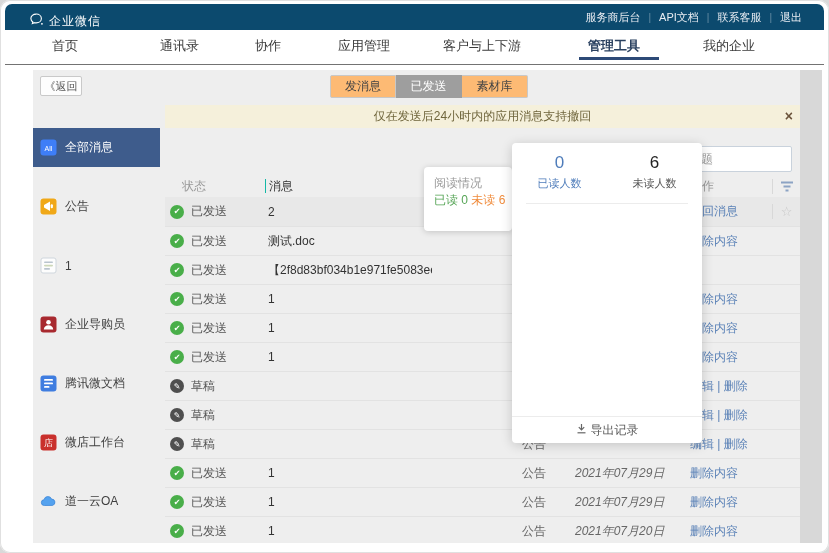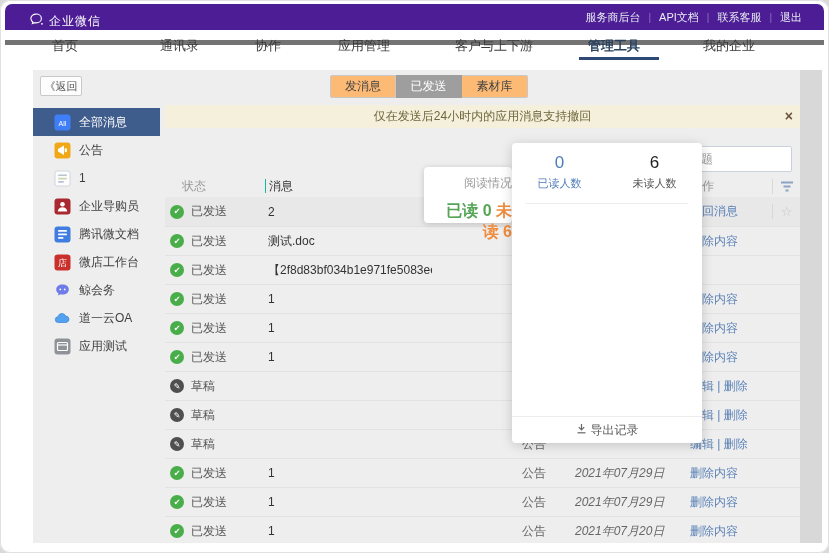--- a/index.html
+++ b/index.html
@@ -1,52 +1,52 @@
 <!DOCTYPE html>
 <html><head>
 <meta charset="utf-8">
 <style>
   * { margin:0; padding:0; box-sizing:border-box; }
   body { background:#d9d9d9; font-family:"Liberation Sans","DejaVu Sans",sans-serif; }
   .window { position:relative; width:829px; height:553px; background:#fff; border-radius:10px;
             overflow:hidden; box-shadow:0 0 0 1px #e0e0e0 inset; }
 
   
-  .topbar { position:absolute; left:5px; top:4px; width:819px; height:34px; background:#4c1d95;
+  .topbar { position:absolute; left:5px; top:4px; width:819px; height:34px; background:#0c4a6e;
             border-radius:7px 7px 0 0; display:flex; align-items:center; }
   .logo { display:flex; align-items:center; gap:5px; margin-left:24px; }
   .logo-text { color:#fff; font-size:12px; letter-spacing:1px; }
   .top-links { position:absolute; right:14px; top:0; height:26px; display:flex; align-items:center; font-size:11px; color:#e8ecf2; }
   .top-links .tlink { cursor:pointer; padding:0 8px; }
   .top-links .sep { color:rgba(255,255,255,.35); font-size:10px; }
 
   
-  .navbar { position:absolute; left:5px; top:30px; width:819px; height:15px; background:#fff;
-            border-bottom:5px solid #737373; font-size:13px; color:#3a3a3a; }
+  .navbar { position:absolute; left:5px; top:30px; width:819px; height:35px; background:#fff;
+            border-bottom:1px solid #737373; font-size:13px; color:#3a3a3a; }
   .nav-item { position:absolute; top:7px; cursor:pointer; }
   .nav-item.active { color:#2a4160; font-weight:bold; }
   .nav-underline { position:absolute; left:574px; top:27px; width:80px; height:3px; background:#2d4a77; }
 
   
   .content { position:absolute; left:33px; top:70px; width:767px; height:473px; background:#eeeeee; overflow:hidden; }
   .right-band { position:absolute; left:800px; top:70px; width:22px; height:473px; background:#d8d8d8; }
 
   .back-btn { position:absolute; left:7px; top:6px; width:42px; height:20px; background:#fdfdfd;
               border:1px solid #c9c9c9; border-radius:2px; font-size:11px; color:#555;
               display:flex; align-items:center; justify-content:center; cursor:pointer; }
   .tabs { position:absolute; left:297px; top:5px; display:flex; }
   .tab { width:66px; height:23px; background:#fdba74; border:1px solid #c8c8c8; font-size:12px; color:#444;
          display:flex; align-items:center; justify-content:center; cursor:pointer; border-left:none; }
   .tab:first-child { border-left:1px solid #c8c8c8; border-radius:2px 0 0 2px; }
   .tab:last-child { border-radius:0 2px 2px 0; }
   .tab.active { background:#9e9e9e; border-color:#9e9e9e; color:#fff; }
 
   
   .sidebar { position:absolute; left:0; top:38px; width:127px; }
-  .sb-item { height:28px; display:flex; align-items:center; cursor:pointer; padding-left:21px; }
+  .sb-item { height:39px; display:flex; align-items:center; cursor:pointer; padding-left:7px;margin-top:20px; }
   .sb-item.selected { background:#3e5c8c; }
   .sb-item.selected .sb-label { color:#fff; }
   .sb-icon { width:17px; height:17px; margin-right:8px; display:flex; align-items:center; justify-content:center; flex:0 0 17px; }
   .sb-label { font-size:12px; color:#3f3f3f; white-space:nowrap; }
 
   
   .notice { position:absolute; left:132px; top:35px; width:635px; height:23px; background:#f5f0db;
             display:flex; align-items:center; justify-content:center; font-size:12px; color:#6f653c; }
   .notice-close { position:absolute; right:7px; top:3px; font-size:14px; font-weight:bold; color:#6b533b; cursor:pointer; }
 
@@ -76,24 +76,24 @@
   .sticon { width:14px; height:14px; border-radius:50%; display:inline-flex; align-items:center;
             justify-content:center; color:#fff; font-size:8px; flex:0 0 14px; }
   .sticon.sent { background:#49ae49; }
   .sticon.sent::after { content:"✔"; }
   .sticon.draft { background:#4f4f4f; }
   .sticon.draft::after { content:"✎"; font-size:8px; }
   .link { color:#5b82b7; cursor:pointer; }
   .star-glyph { color:#c8c8c8; font-size:13px; cursor:pointer; }
 
   
-  .read-bubble { position:absolute; left:391px; top:97px; width:88px; height:56px; background:#fff;
-                 border-radius:4px; box-shadow:0 1px 6px rgba(0,0,0,.18); z-index:40; padding:8px 0 0 10px;text-align:right; }
+  .read-bubble { position:absolute; left:391px; top:97px; width:88px; height:64px; background:#fff;
+                 border-radius:4px; box-shadow:0 1px 6px rgba(0,0,0,.18); z-index:40; padding:8px 0 0 10px; }
   .rb-header { font-size:12px; color:#999; }
-  .rb-value { margin-top:9px; font-size:16px;font-weight:bold; }
+  .rb-value { font-size:12px; }
   .rb-read { color:#56a556; }
   .rb-unread { color:#f08c3d; }
   .rb-arrow { position:absolute; left:473px; top:131px; width:10px; height:10px; background:#fff;
               transform:rotate(45deg); z-index:39; box-shadow:2px -2px 4px rgba(0,0,0,.06); }
 
   
   .popup { position:absolute; left:479px; top:73px; width:190px; height:300px; background:#fff;
            border-radius:4px; box-shadow:0 2px 12px rgba(0,0,0,.18); z-index:41; }
   .pop-stats { display:flex; padding-top:10px; }
   .pop-cell { width:50%; text-align:center; }
@@ -132,21 +132,21 @@
       <span class="sep">|</span>
       <span class="tlink">退出</span>
     </div>
   </div>
 
   <div class="navbar">
     <span class="nav-item" style="left:47px">首页</span>
     <span class="nav-item" style="left:155px">通讯录</span>
     <span class="nav-item" style="left:250px">协作</span>
     <span class="nav-item" style="left:333px">应用管理</span>
-    <span class="nav-item" style="left:450px">客户与上下游</span>
+    <span class="nav-item" style="left:438px">客户与上下游</span>
     <span class="nav-item active" style="left:583px">管理工具</span>
     <span class="nav-item" style="left:698px">我的企业</span>
     <div class="nav-underline"></div>
   </div>
 
   <div class="content">
 
     <div class="back-btn">《返回</div>
 
     <div class="tabs">
@@ -208,30 +208,20 @@
         <span class="sb-label">腾讯微文档</span>
       </div>
       <div class="sb-item">
         <span class="sb-icon">
           <svg width="17" height="17" viewBox="0 0 17 17">
               <rect x="0.5" y="0.5" width="16" height="16" rx="3" fill="#c9302c"></rect>
               <text x="8.5" y="12" font-size="9" fill="#fff" text-anchor="middle" font-family="Liberation Sans,sans-serif">店</text>
             </svg>
         </span>
         <span class="sb-label">微店工作台</span>
-      </div>
-      <div class="sb-item">
-        <span class="sb-icon">
-          <svg width="17" height="17" viewBox="0 0 17 17">
-              <path d="M8.5 2.5 c-3.6 0-6.3 2.1-6.3 4.9 0 1.6.9 3 2.3 3.9 l-.5 2.2 2.6-1.2 c.6.1 1.2.2 1.9.2 3.6 0 6.3-2.2 6.3-5.1 S12.1 2.5 8.5 2.5Z" fill="#6f7be8"></path>
-              <circle cx="6.3" cy="7.4" r="0.9" fill="#fff"></circle>
-              <circle cx="10.7" cy="7.4" r="0.9" fill="#fff"></circle>
-            </svg>
-        </span>
-        <span class="sb-label">鲸会务</span>
       </div>
       <div class="sb-item">
         <span class="sb-icon">
           <svg width="17" height="17" viewBox="0 0 17 17">
               <path d="M4.4 12.5 a2.9 2.9 0 0 1-.3-5.8 3.9 3.9 0 0 1 7.5-.6 3.2 3.2 0 0 1 .9 6.3Z" fill="#54a2ef" stroke="#3c86d8" stroke-width="0.8"></path>
             </svg>
         </span>
         <span class="sb-label">道一云OA</span>
       </div>
       <div class="sb-item">

